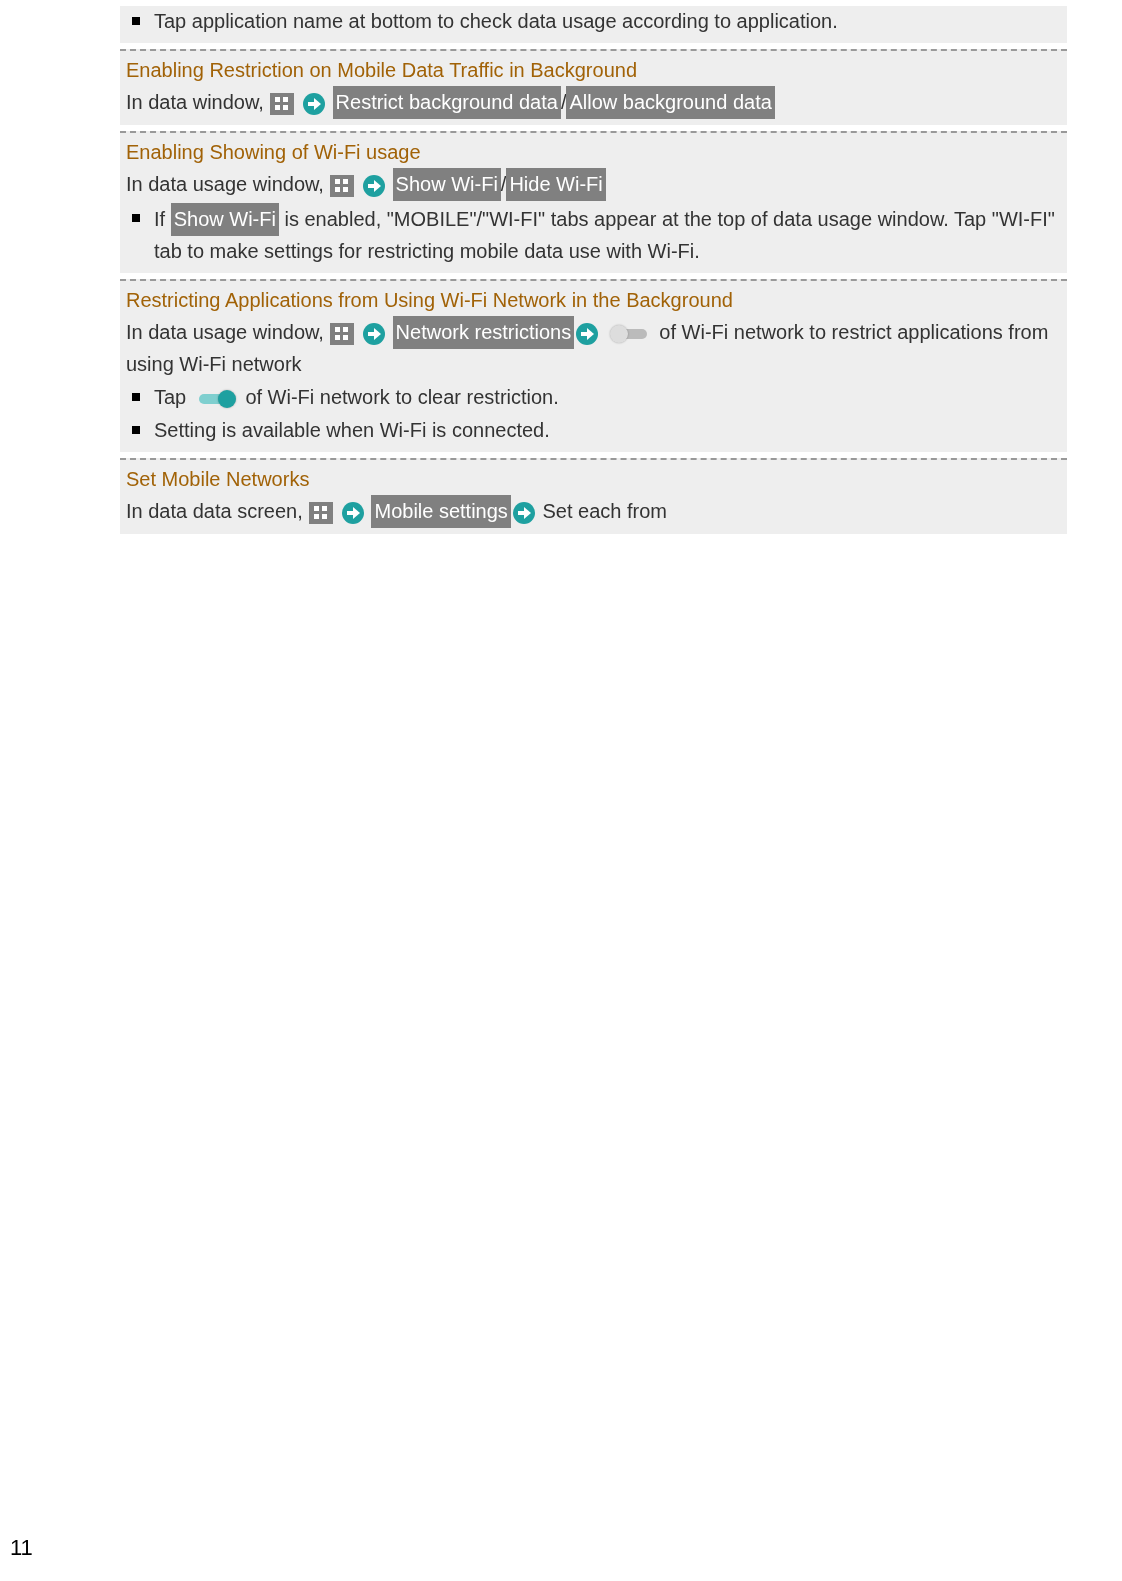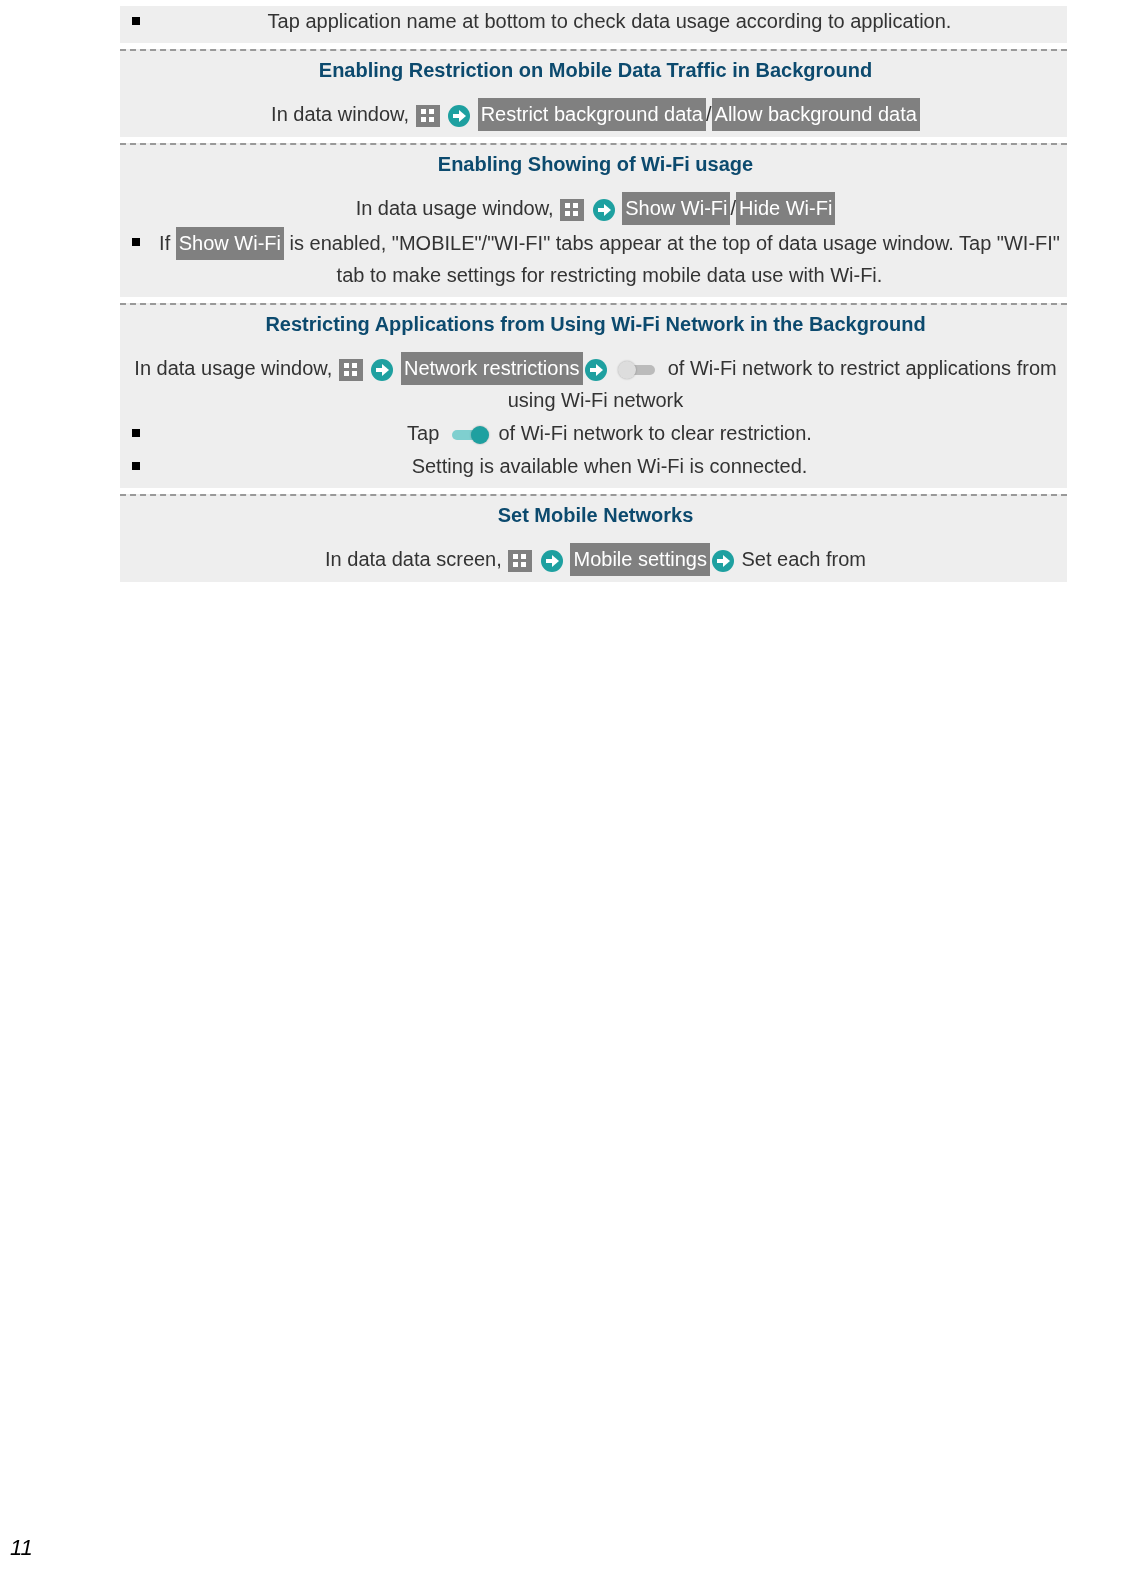--- a/index.html
+++ b/index.html
@@ -15,33 +15,31 @@
       padding-left: 120px;
       padding-right: 55px;
       padding-top: 0;
     }
     .section {
       background: #eeeeee;
       border-top: 2px dashed #999;
       padding: 4px 2px 6px 6px;
       margin-top: 6px;
       line-height: 1.55;
-      text-align: center;
     }
     .section-first {
       border-top: none;
       padding-top: 0;
     }
     .heading {
-      font-weight: bold;
-      color: #0c4a6e;
+      font-weight: normal;
+      color: #a16207;
     }
     .bodytext {
       color: #333;
-      margin-top: 12px;
     }
     ul.sq {
       list-style: none;
       padding-left: 0;
       margin: 0;
     }
     ul.sq > li {
       position: relative;
       padding-left: 28px;
       margin-top: 2px;
@@ -129,21 +127,20 @@
     .toggle-off .track { background: #bbb; }
     .toggle-off .thumb { background: #ddd; left: 0; box-shadow: 0 0 2px rgba(0,0,0,.3); }
     .toggle-on .track { background: #7fcfcf; }
     .toggle-on .thumb { background: #1ea0a0; right: 0; box-shadow: 0 0 2px rgba(0,0,0,.3);}
     .pagenum {
       position: fixed;
       left: 10px;
       bottom: 20px;
       font-size: 22px;
       color: #000;
-      font-style: italic;
     }
   </style>
 </head>
 <body>
 
 <div class="content">
 
   <div class="section section-first">
     <ul class="sq">
       <li>Tap application name at bottom to check data usage according to application.</li>

